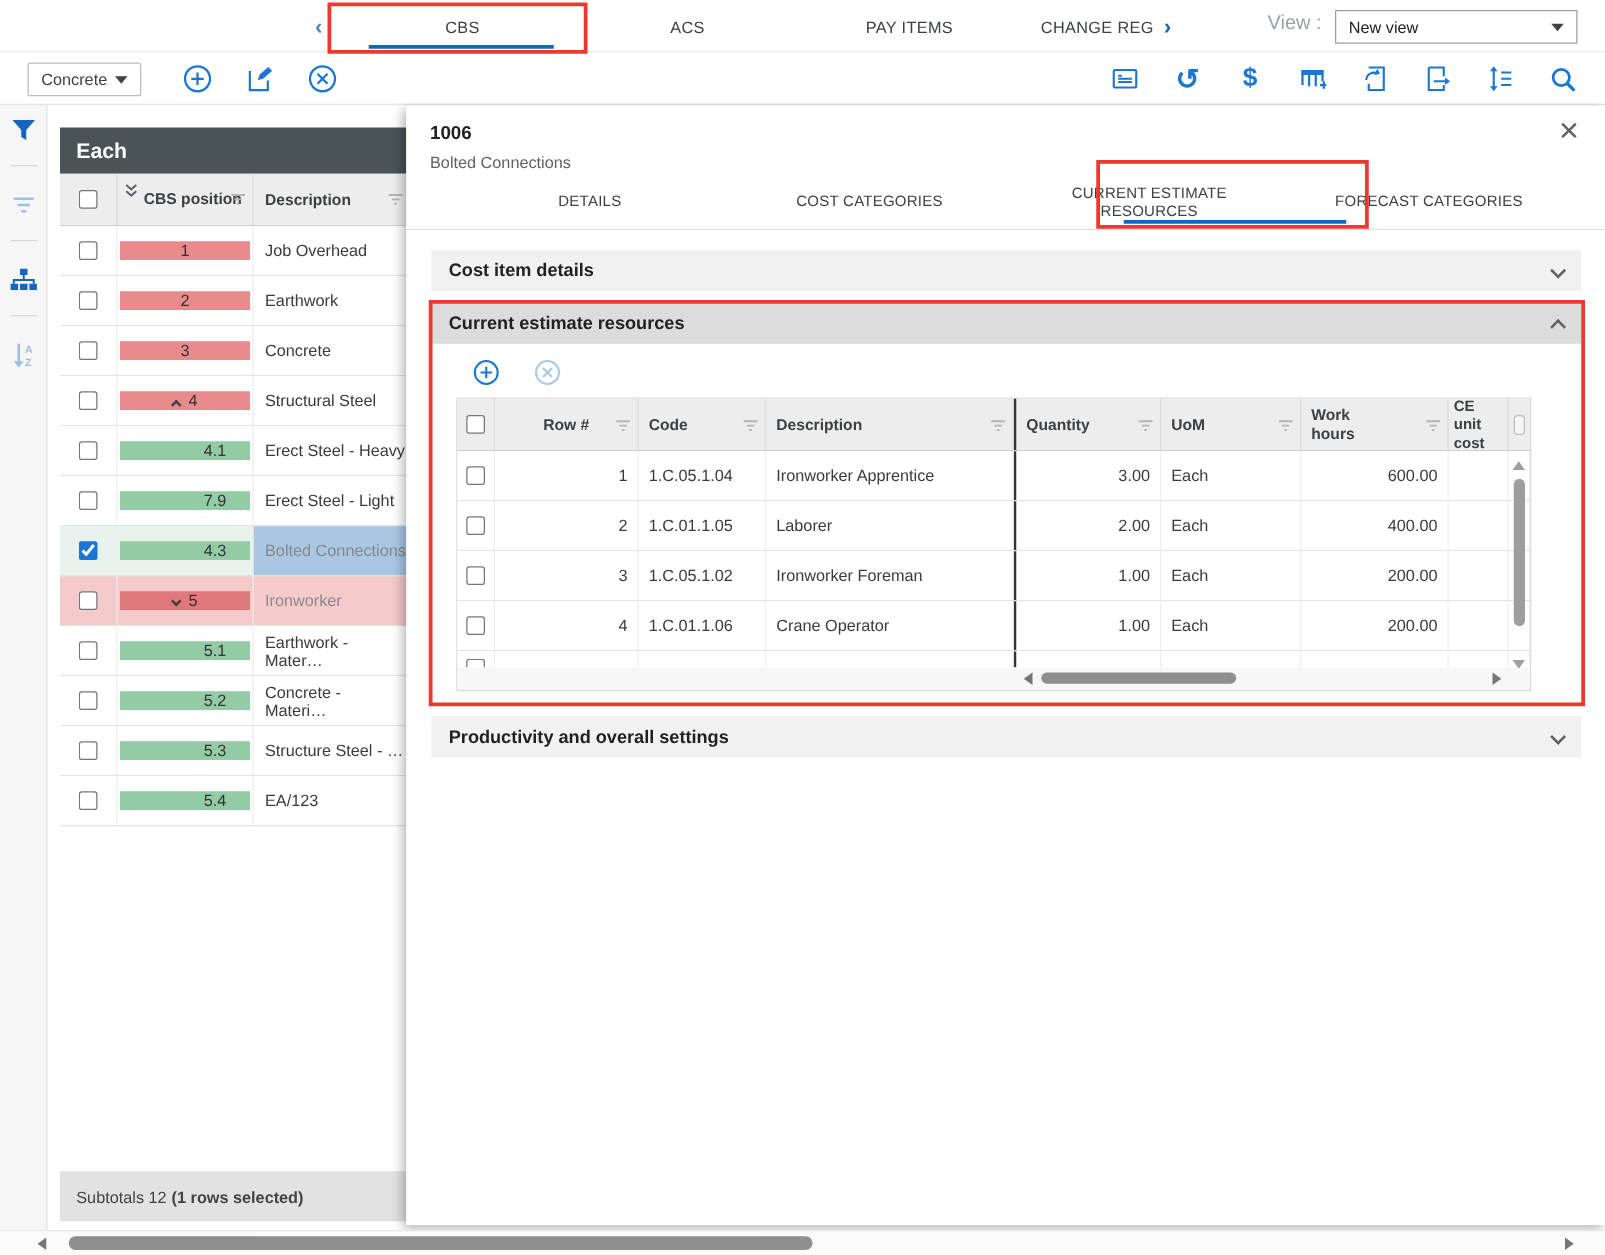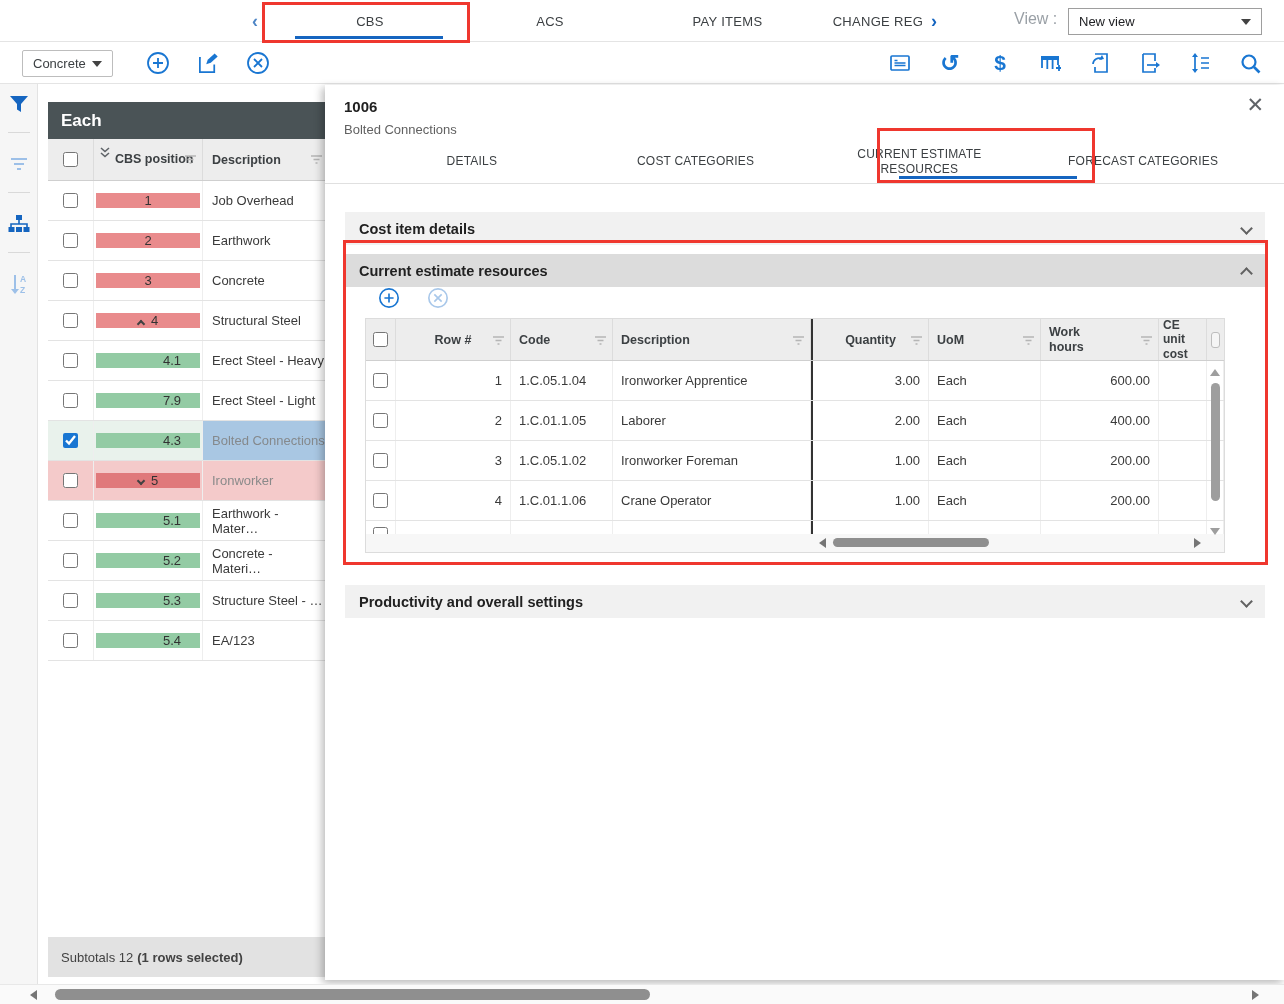--- a/index.html
+++ b/index.html
@@ -62,36 +62,36 @@
   .panel { left:325px; top:85px; width:959px; height:895px; background:#fff; box-shadow:-4px 2px 8px rgba(0,0,0,.18), 0 4px 8px rgba(0,0,0,.12); }
   .close-x { position:absolute; right:20px; top:8px; font-size:21px; color:#5f6368; cursor:pointer; font-weight:400; }
   .p-title { position:absolute; left:19px; top:13px; font-size:15px; font-weight:bold; color:#212121; }
   .p-sub { position:absolute; left:19px; top:37px; font-size:13px; color:#616161; }
   .ptabs { position:absolute; left:35px; top:55px; width:895px; height:43px; display:flex; }
   .ptab { flex:1; display:flex; align-items:center; justify-content:center; text-align:center; font-size:12px; color:#3c4043; letter-spacing:.2px; cursor:pointer; line-height:1.25; }
   .ptab .wrap2 { width:150px; }
   .ptab-underline { position:absolute; left:574px; top:91px; width:178px; height:3px; background:#1565c0; }
   .ptabs-divider { position:absolute; left:0; top:98px; width:959px; height:1px; background:#e0e0e0; }
 
-  .secbar { position:absolute; left:20px; width:920px; height:33px; display:flex; align-items:center; justify-content:space-between; padding:0 14px; background:#f1f1f1; cursor:pointer;margin-top:12px; }
+  .secbar { position:absolute; left:20px; width:920px; height:33px; display:flex; align-items:center; justify-content:space-between; padding:0 14px; background:#f1f1f1; cursor:pointer; }
   .secbar .sec-title { font-size:14.5px; font-weight:bold; color:#212121; }
   .secbar.dark { background:#dcdcdc; }
 
   .mini-tb-icon { position:absolute; width:24px; height:24px; display:flex; align-items:center; justify-content:center; cursor:pointer; }
 
   
   .rtable { position:absolute; left:40px; top:233px; width:860px; border:1px solid #dcdcdc; background:#fff; }
   .rhead { height:42px; background:#ededed; border-bottom:1px solid #cfcfcf; display:flex; font-size:12.5px; font-weight:bold; color:#3c4043; }
   .rc { border-right:1px solid #dcdcdc; position:relative; display:flex; align-items:center; padding:0 8px; }
   .rc.last { border-right:none; }
   .rc-cb { width:30px; justify-content:center; padding:0; }
   .rc-row { width:115px;justify-content:center; }
   .rc-code { width:102px; }
   .rc-desc { width:198px; }
-  .rc-qty { width:116px;justify-content:center; }
+  .rc-qty { width:116px; }
   .rc-uom { width:112px; }
   .rc-wh { width:118px; }
   .rc-ce { width:48px; }
   .rc-vs { width:17px; padding:0; justify-content:center; }
   .freeze-div { width:2px; background:#333; }
   .rrow { height:40px; display:flex; border-bottom:1px solid #e3e3e3; font-size:13px; color:#3a3a3a; background:#fff; }
   .rrow .rc { border-right:1px solid #eee; }
   .num { justify-content:flex-end; }
   .rrow.partial { height:13px; overflow:hidden; border-bottom:none; }
   .rfoot { height:18px; background:#f7f7f7; display:flex; position:relative; }

